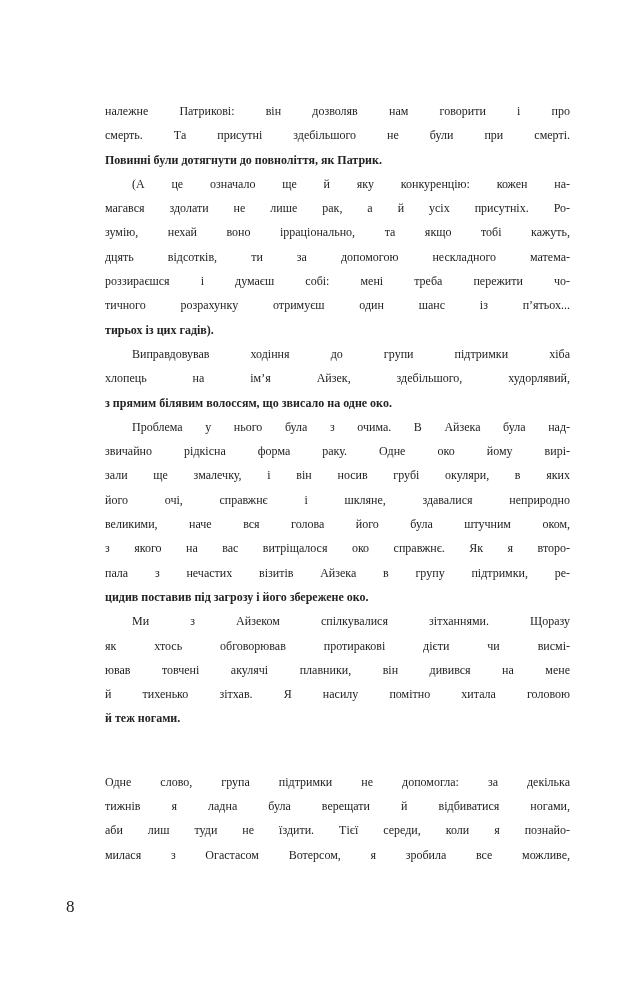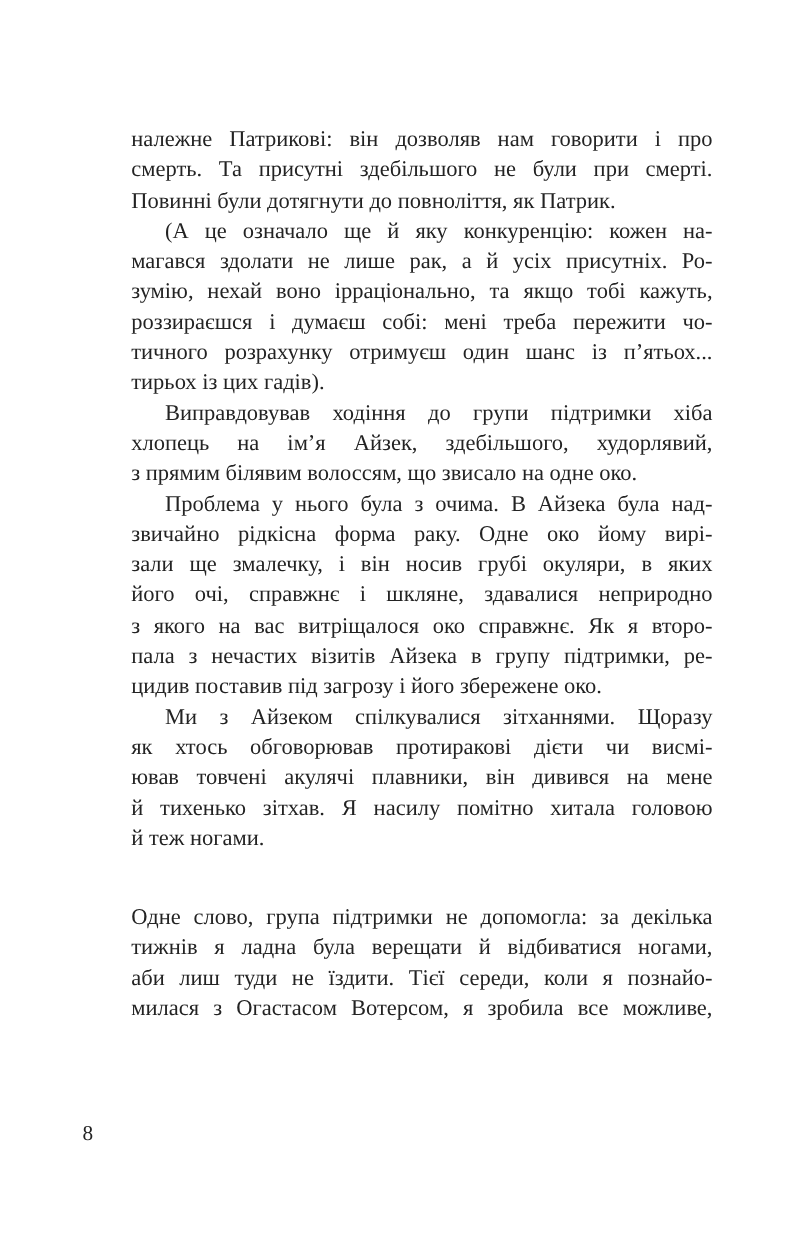--- a/index.html
+++ b/index.html
@@ -14,37 +14,38 @@
     background: var(--page-bg, #ffffff);
     overflow: hidden;
     font-family: "Liberation Serif", "DejaVu Serif", serif;
     color: var(--text-color, #232323);
   }
   .text-block {
     position: absolute;
     left: 105px;
     top: 99px;
     width: 465px;
-    font-size: 18px;
+    font-size: 12px;
     line-height: 24.3px;
   }
   .paragraph {
     margin: 0;
     padding: 0;
   }
   .paragraph.space-before {
     margin-top: 39px;
   }
   .line {
     text-align: justify;
     text-align-last: justify;
     white-space: nowrap;
   }
   .line.para-end {
     text-align-last: left;
+    font-weight: bold;
   }
   .line.first-indent {
     text-indent: 27px;
   }
   .page-number {
     position: absolute;
     left: 66px;
     top: 897px;
     font-size: 17px;
     color: var(--text-color, #232323);
@@ -57,34 +58,36 @@
   <div class="text-block">
       <div class="paragraph">
         <div class="line">належне Патрикові: він дозволяв нам говорити і про</div>
         <div class="line">смерть. Та присутні здебільшого не були при смерті.</div>
         <div class="line para-end">Повинні були дотягнути до повноліття, як Патрик.</div>
       </div>
       <div class="paragraph">
         <div class="line first-indent">(А це означало ще й яку конкуренцію: кожен на-</div>
         <div class="line">магався здолати не лише рак, а й усіх присутніх. Ро-</div>
         <div class="line">зумію, нехай воно ірраціонально, та якщо тобі кажуть,</div>
+        <div class="line">дцять відсотків, ти за допомогою нескладного матема-</div>
         <div class="line">роззираєшся і думаєш собі: мені треба пережити чо-</div>
         <div class="line">тичного розрахунку отримуєш один шанс із п’ятьох...</div>
         <div class="line para-end">тирьох із цих гадів).</div>
       </div>
       <div class="paragraph">
         <div class="line first-indent">Виправдовував ходіння до групи підтримки хіба</div>
         <div class="line">хлопець на ім’я Айзек, здебільшого, худорлявий,</div>
         <div class="line para-end">з прямим білявим волоссям, що звисало на одне око.</div>
       </div>
       <div class="paragraph">
         <div class="line first-indent">Проблема у нього була з очима. В Айзека була над-</div>
         <div class="line">звичайно рідкісна форма раку. Одне око йому вирі-</div>
         <div class="line">зали ще змалечку, і він носив грубі окуляри, в яких</div>
         <div class="line">його очі, справжнє і шкляне, здавалися неприродно</div>
+        <div class="line">великими, наче вся голова його була штучним оком,</div>
         <div class="line">з якого на вас витріщалося око справжнє. Як я второ-</div>
         <div class="line">пала з нечастих візитів Айзека в групу підтримки, ре-</div>
         <div class="line para-end">цидив поставив під загрозу і його збережене око.</div>
       </div>
       <div class="paragraph">
         <div class="line first-indent">Ми з Айзеком спілкувалися зітханнями. Щоразу</div>
         <div class="line">як хтось обговорював протиракові дієти чи висмі-</div>
         <div class="line">ював товчені акулячі плавники, він дивився на мене</div>
         <div class="line">й тихенько зітхав. Я насилу помітно хитала головою</div>
         <div class="line para-end">й теж ногами.</div>

